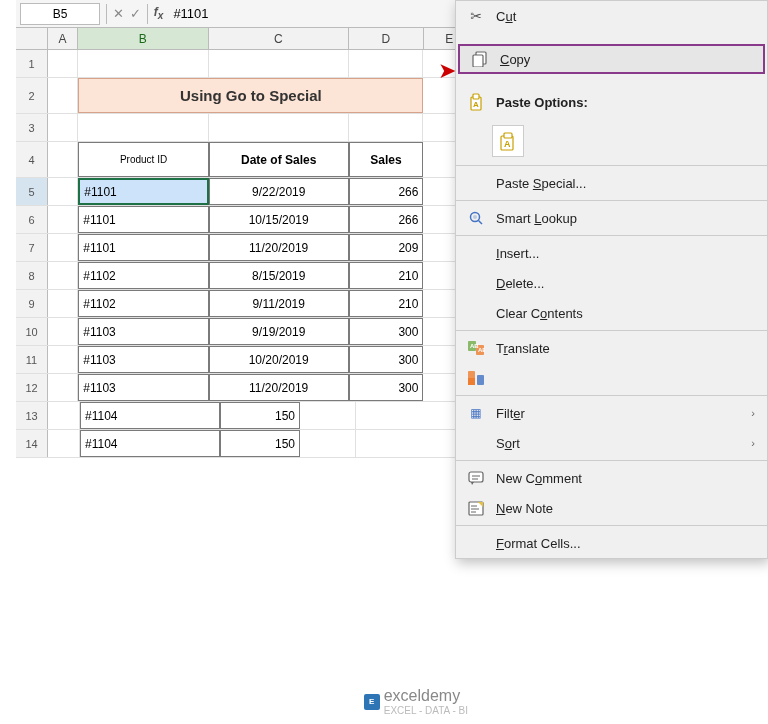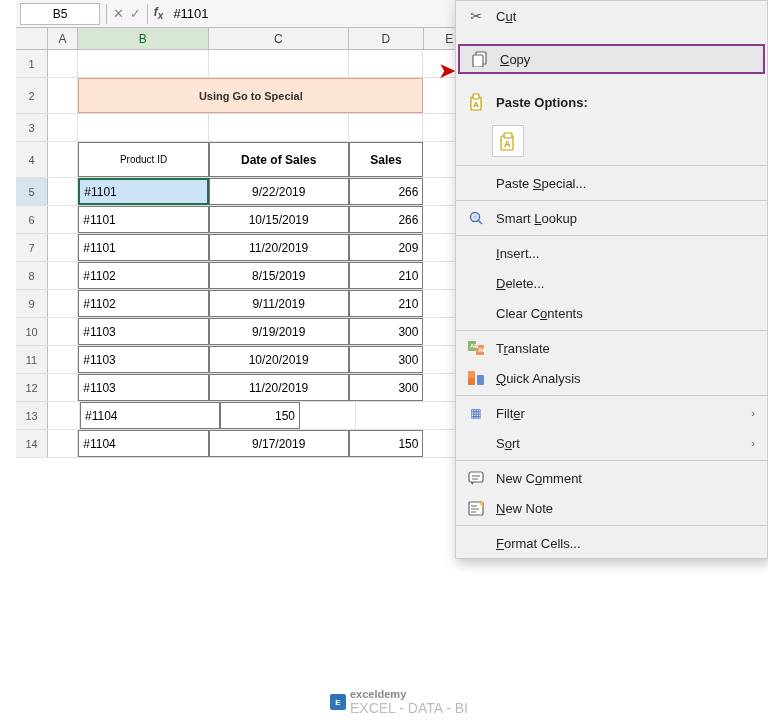--- a/index.html
+++ b/index.html
@@ -312,21 +312,21 @@
       <div class="cell cell-a"></div>
       <div class="cell cell-b"></div>
       <div class="cell cell-c"></div>
       <div class="cell cell-d"></div>
       <div class="cell cell-e"></div>
     </div>
 
     <div class="sheet-row" style="height:36px;">
       <div class="row-num">2</div>
       <div class="cell cell-a"></div>
-      <div class="cell cell-b title-cell" style="width:370px;background:#fce4d6;border:1px solid #d6a28a;font-weight:bold;font-size:11px;justify-content:center;">
+      <div class="cell cell-b title-cell" style="width:370px;background:#fce4d6;border:1px solid #d6a28a;font-weight:bold;font-size:15px;justify-content:center;">
         <span>Using Go to Special</span>
       </div>
       <div class="cell cell-e"></div>
     </div>
 
     <div class="sheet-row">
       <div class="row-num">3</div>
       <div class="cell cell-a"></div>
       <div class="cell cell-b"></div>
       <div class="cell cell-c"></div>
@@ -480,36 +480,33 @@
         </div>
       <div class="cell cell-e"></div>
     </div>
 
     <div class="sheet-row">
       <div class="row-num">14</div>
       <div class="cell cell-a"></div>
       <div class="cell cell-b bordered">
           <span>#1104</span>
         </div>
-      <div class="cell cell-c bordered">
-          <span>9/17/2019</span>
-        </div>
       <div class="cell cell-d bordered">
           <span>150</span>
         </div>
       <div class="cell cell-e"></div>
     </div>
 
   </div>
 
   <div class="watermark">
     <div class="watermark-icon">E</div>
     <div>
-      <div style="font-weight:bold;color:#888;font-size:11px;">exceldemy</div>
-      <div style="color:#bbb;font-size:14px;">EXCEL - DATA - BI</div>
+      <div style="font-weight:normal;color:#888;font-size:16px;">exceldemy</div>
+      <div style="color:#bbb;font-size:10px;">EXCEL - DATA - BI</div>
     </div>
   </div>
 </div>
 
 <div class="arrow-indicator">➤</div>
 
 <div class="context-menu">
 
   <div class="menu-item">
     <div class="menu-icon">✂</div>
@@ -616,23 +613,20 @@
   </div>
 
   <div class="menu-item">
     <div class="menu-icon">
       <svg width="18" height="16" viewBox="0 0 18 16" fill="none">
         <rect x="1" y="1" width="7" height="14" rx="1" fill="#ED7D31" opacity="0.8"></rect>
         <rect x="10" y="5" width="7" height="10" rx="1" fill="#4472C4" opacity="0.8"></rect>
         <rect x="1" y="8" width="7" height="7" rx="0" fill="#ED7D31"></rect>
       </svg>
     </div>
-    <div class="menu-label">
-      <span class="ul">Q</span>uick Analysis
-    </div>
   </div>
 
   <div class="menu-separator"></div>
 
   <div class="menu-item">
     <div class="menu-icon" style="font-size:12px;color:#4472C4;">▦</div>
     <div class="menu-label">
       Filt<span class="ul">e</span>r
     </div>
     <div class="menu-arrow">›</div>

